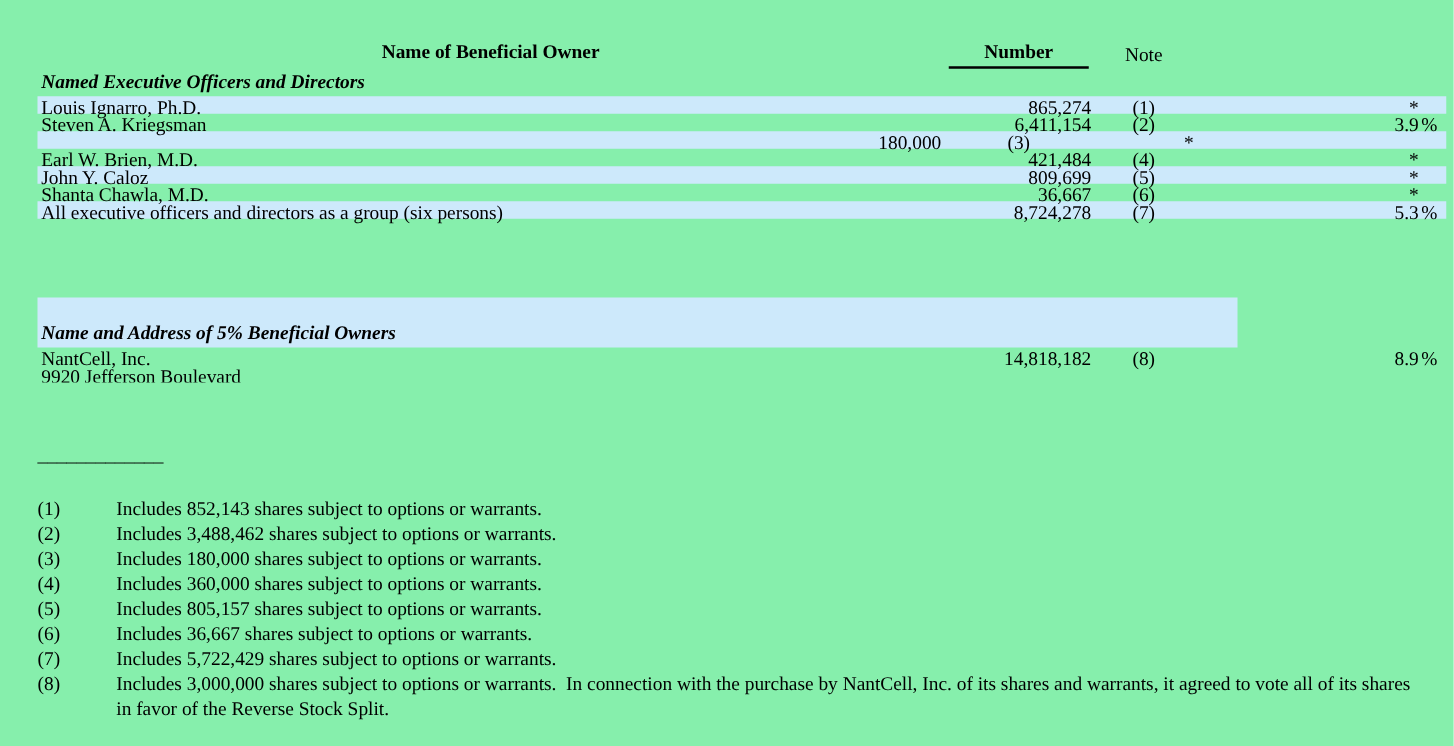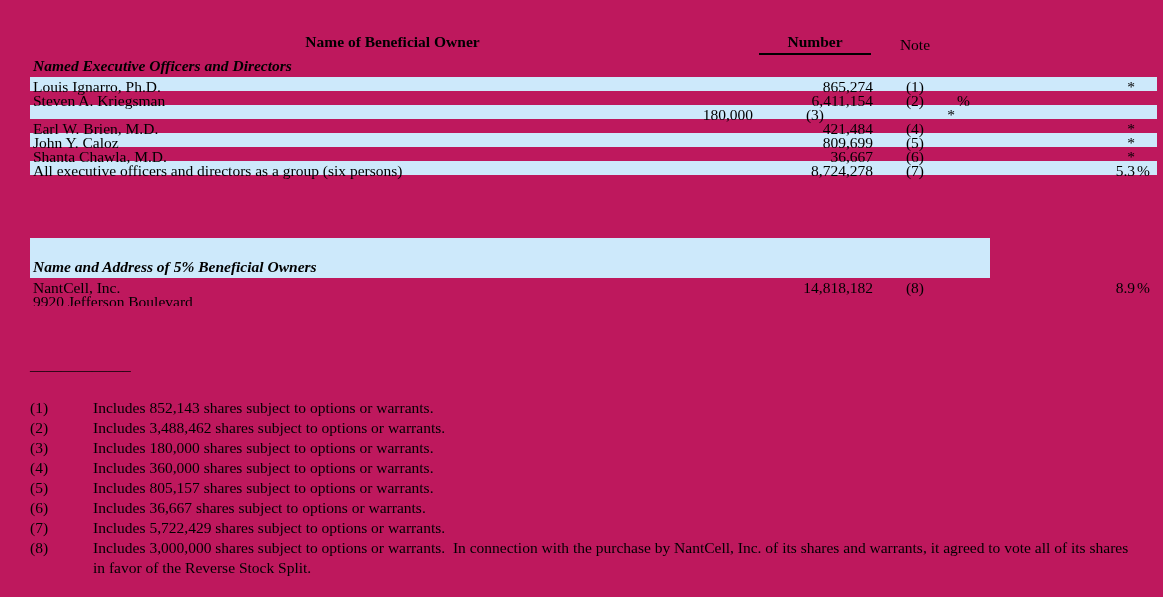--- a/index.html
+++ b/index.html
@@ -7,21 +7,21 @@
   html,body{ margin:0; padding:0; background:#ffffff; }
   body{
     font-family:"Liberation Serif","DejaVu Serif",serif;
     font-size:15.5px;
     color:#000;
   }
   .doc{
     position:relative;
     width:1163px;
     height:597px;
-    background:#be185d;
+    background:#86efac;
     overflow:hidden;
   }
   .abs{ position:absolute; }
 
   
   .trow{
     display:grid;
     grid-template-columns:725px 120px 80px 180px 22px;
     width:1127px;
     height:14px;
@@ -101,20 +101,21 @@
         <div class="c-num">865,274</div>
         <div class="c-note">(1)</div>
         <div class="c-pct">*</div>
         <div class="c-sfx"></div>
       </div>
 
       <div class="trow">
         <div class="c-name">Steven A. Kriegsman</div>
         <div class="c-num">6,411,154</div>
         <div class="c-note">(2)</div>
+        <div class="c-pct">3.9</div>
         <div class="c-sfx">%</div>
       </div>
 
       <div class="trow">
         <div class="c-num">180,000</div>
         <div class="c-note">(3)</div>
         <div class="c-pct">*</div>
         <div class="c-sfx"></div>
       </div>
 

